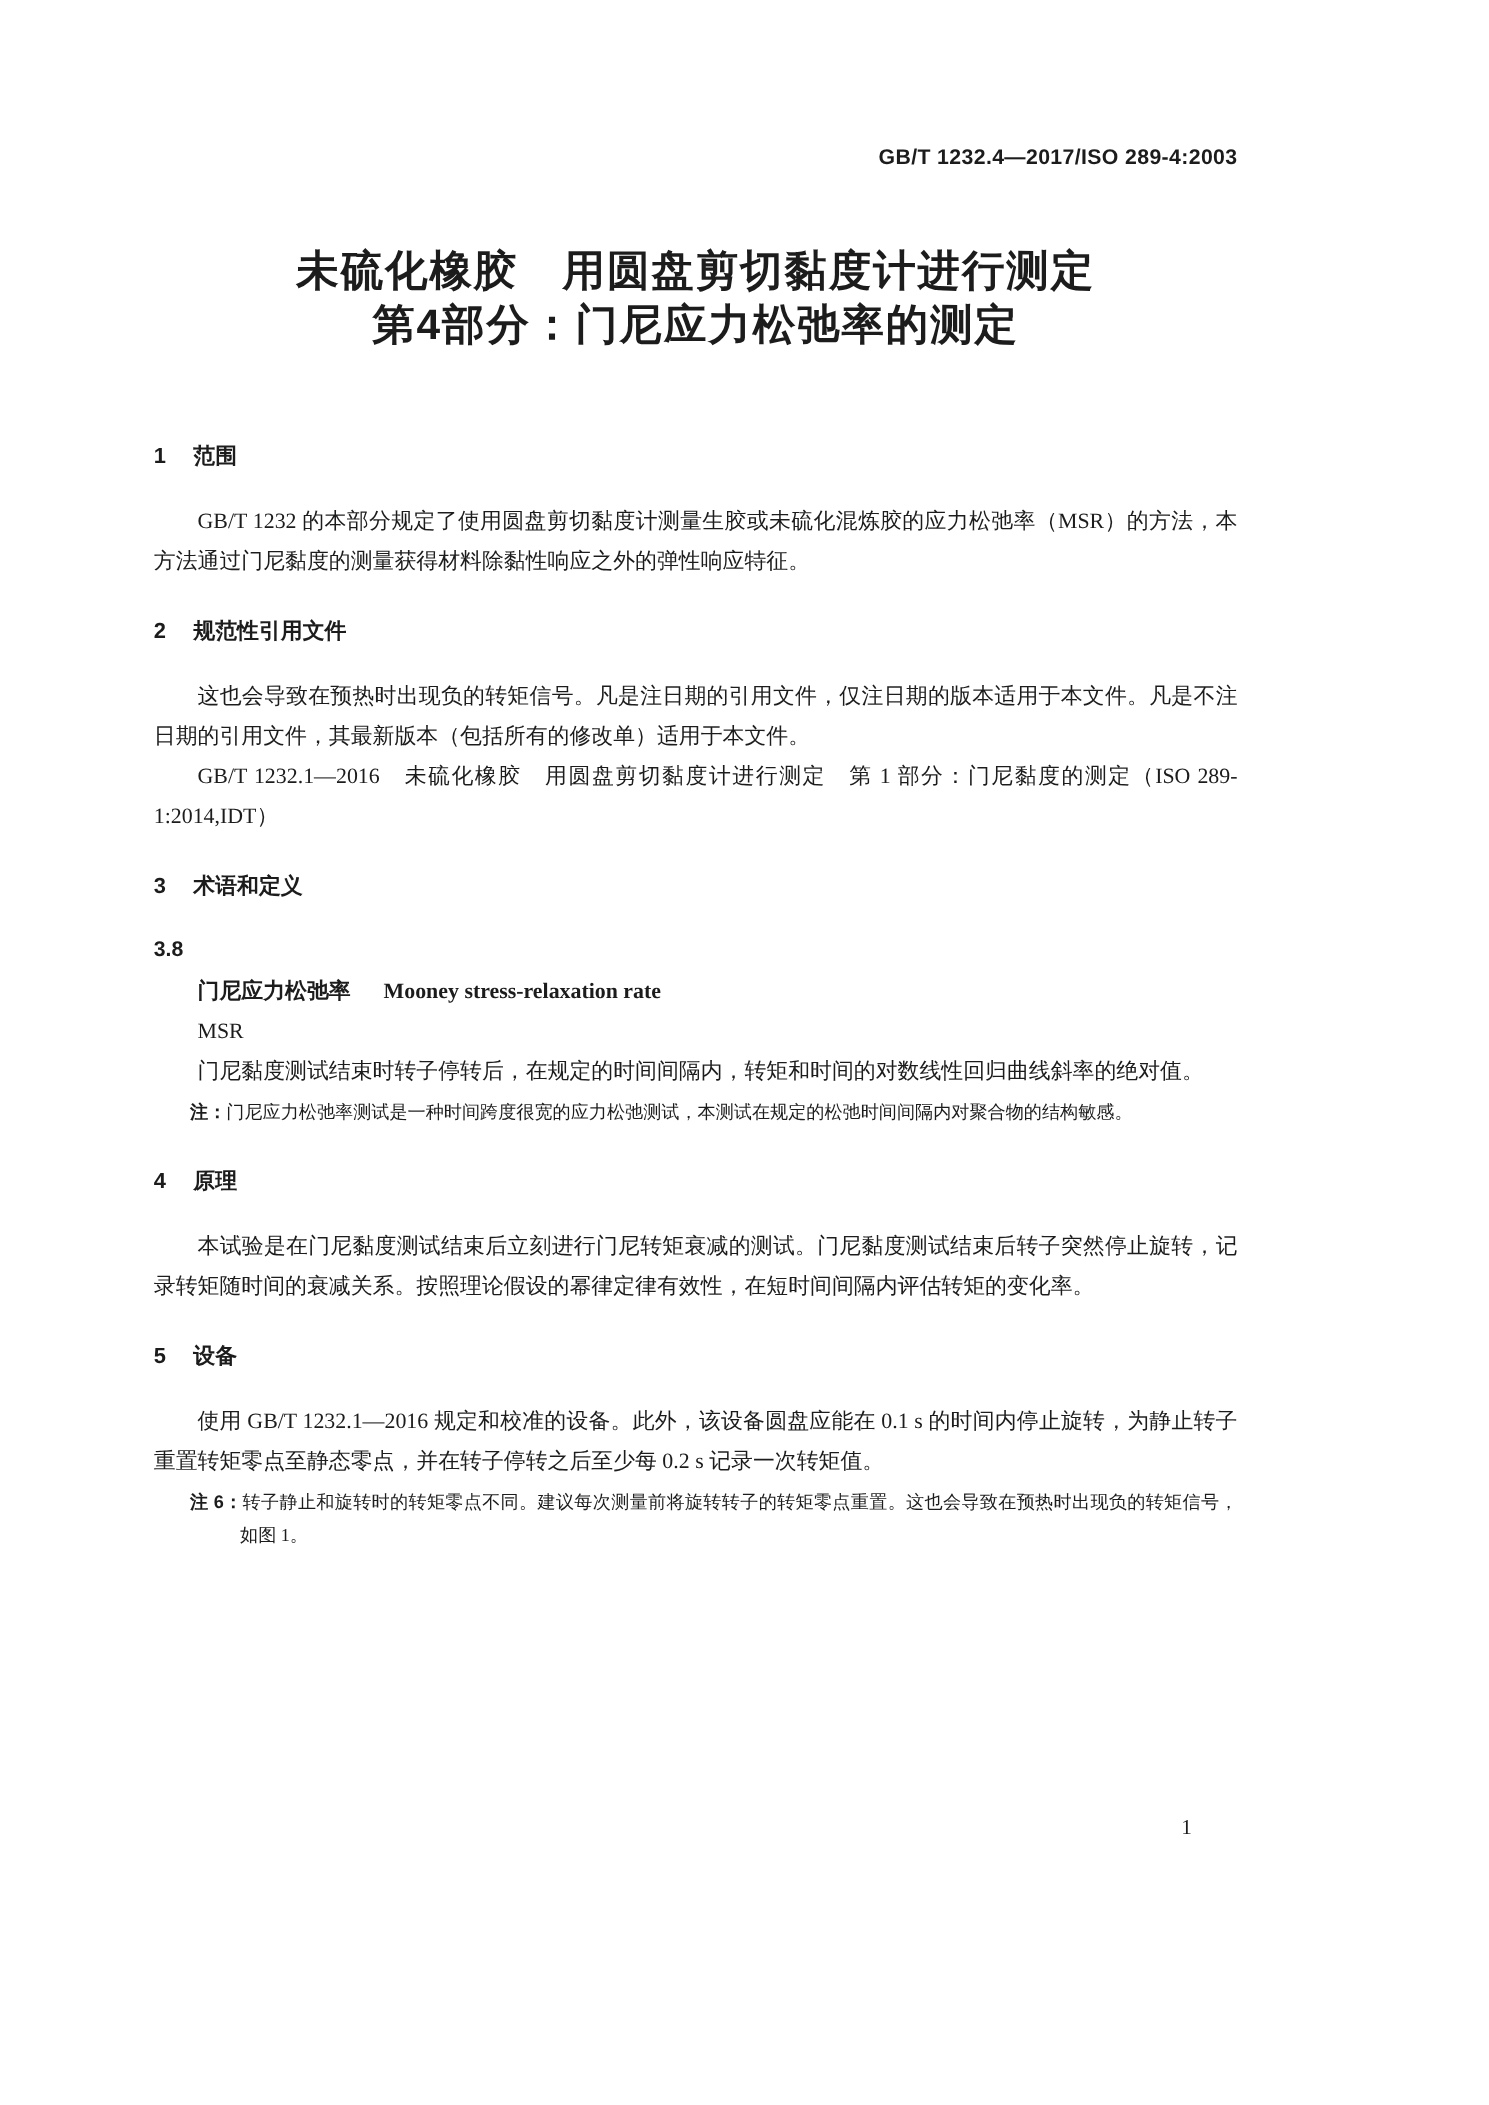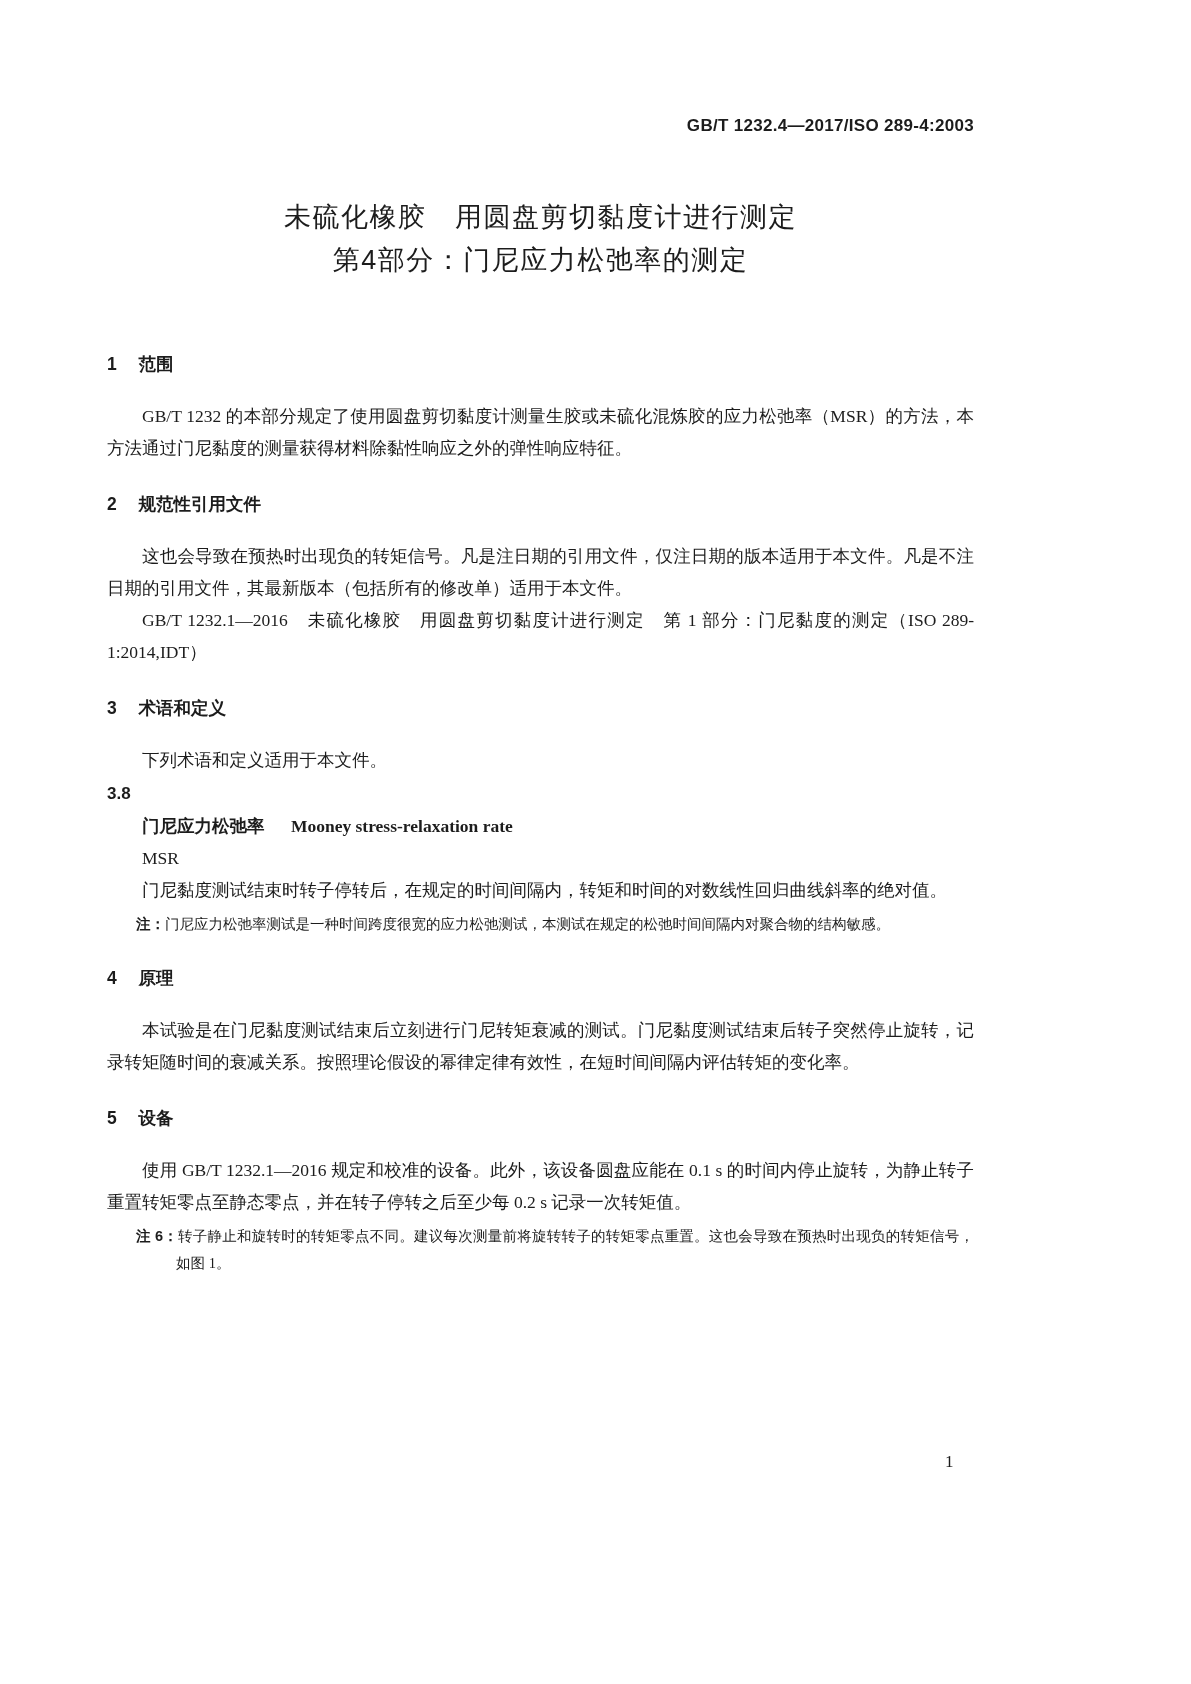--- a/index.html
+++ b/index.html
@@ -8,39 +8,39 @@
     position: relative;
     width: 1191px;
     height: 1684px;
     background: #ffffff;
     color: #1c1c1c;
     overflow: hidden;
     font-family: "Liberation Serif", serif;
   }
   .content {
     position: absolute;
-    left: 107px;
+    left: 123px;
     top: 0;
     width: 867px;
   }
   .doc-header {
     margin-top: 114px;
     text-align: right;
     font-family: "Liberation Sans", sans-serif;
     font-weight: 700;
     font-size: 17px;
     line-height: 24px;
     letter-spacing: 0.3px;
   }
   .doc-title {
     margin-top: 58px;
     text-align: center;
     font-family: "Liberation Sans", sans-serif;
-    font-weight: 400;
-    font-size: 27px;
+    font-weight: 700;
+    font-size: 34px;
     line-height: 43px;
   }
   .title-line { display: block; letter-spacing: 1.5px; }
   .sec-heading {
     margin-top: 28px;
     margin-bottom: 24px;
     font-family: "Liberation Sans", sans-serif;
     font-weight: 700;
     font-size: 17.5px;
     line-height: 24px;
@@ -125,21 +125,20 @@
       </h2>
       <p class="body-para">这也会导致在预热时出现负的转矩信号。凡是注日期的引用文件，仅注日期的版本适用于本文件。凡是不注日期的引用文件，其最新版本（包括所有的修改单）适用于本文件。</p>
       <p class="body-para">GB/T 1232.1—2016　未硫化橡胶　用圆盘剪切黏度计进行测定　第 1 部分：门尼黏度的测定（ISO 289-1:2014,IDT）</p>
     </section>
 
     <section>
       <h2 class="sec-heading">
         <span class="sec-num">3</span>
         <span class="sec-title">术语和定义</span>
       </h2>
-      <p class="body-para">下列术语和定义适用于本文件。</p>
       <div class="term-number">3.8</div>
       <div class="term-line">
         <span class="term-zh">门尼应力松弛率</span>
         <span class="term-en">Mooney stress-relaxation rate</span>
       </div>
       <div class="abbr-line">MSR</div>
       <p class="body-para">门尼黏度测试结束时转子停转后，在规定的时间间隔内，转矩和时间的对数线性回归曲线斜率的绝对值。</p>
       <div class="note">
         <span class="note-label">注：</span><span>门尼应力松弛率测试是一种时间跨度很宽的应力松弛测试，本测试在规定的松弛时间间隔内对聚合物的结构敏感。</span>
       </div>

